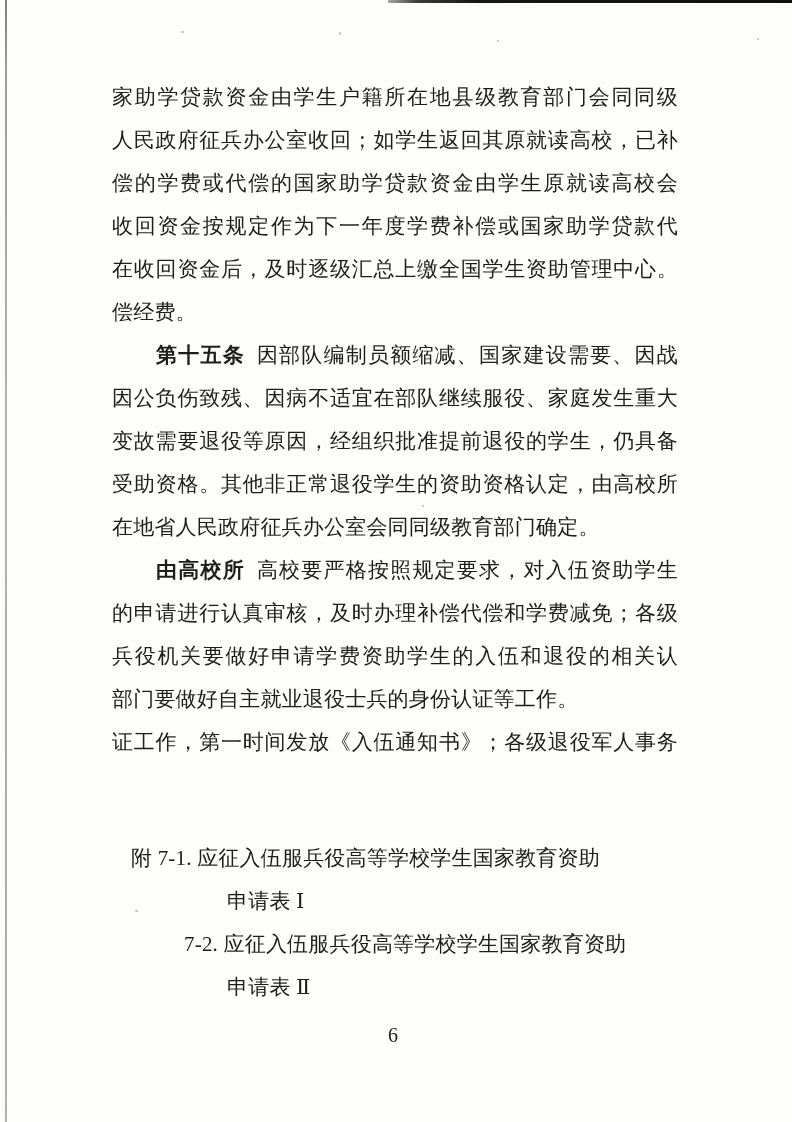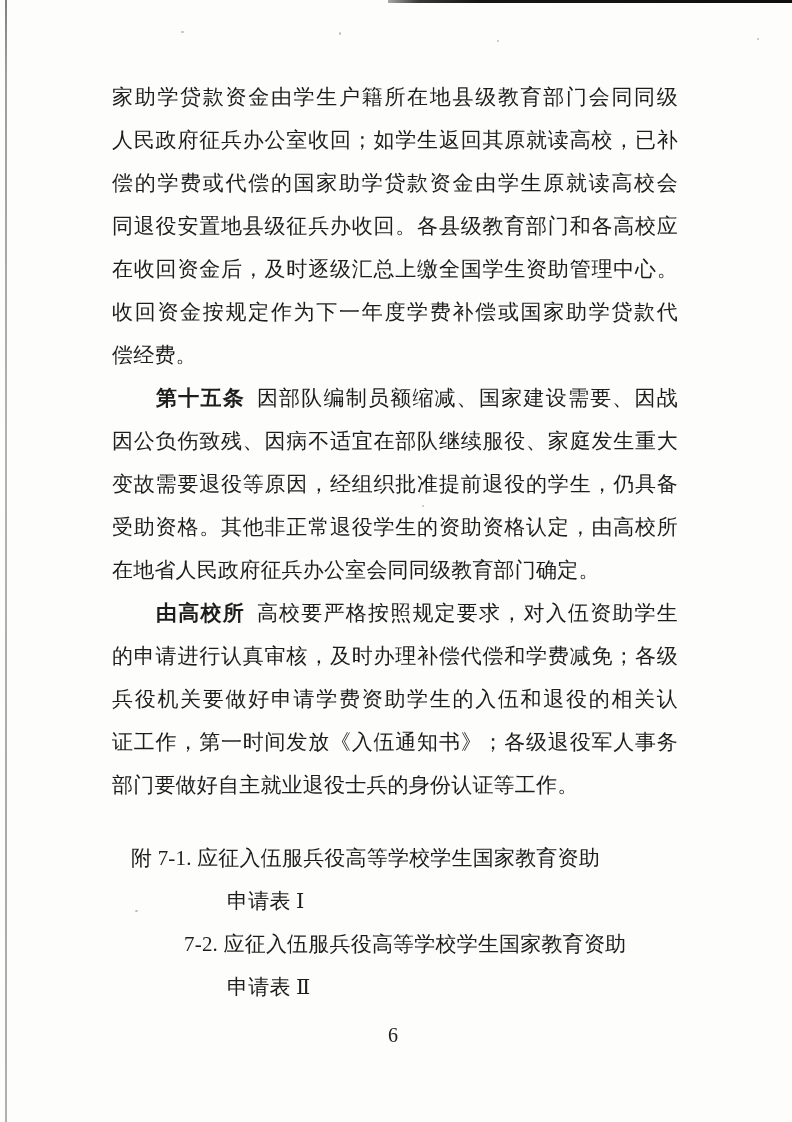--- a/index.html
+++ b/index.html
@@ -54,34 +54,33 @@
   <div class="speck" style="left:497px; top:40px; width:2px; height:2px;"></div>
   <div class="speck" style="left:422px; top:505px; width:2px; height:2px;"></div>
   <div class="speck" style="left:135px; top:910px; width:3px; height:2px;"></div>
   <div class="speck" style="left:757px; top:38px; width:2px; height:2px;"></div>
 
   <main class="bodycol">
 
   <div class="line j"><span>家助学贷款资金由学生户籍所在地县级教育部门会同同级</span></div>
       <div class="line j"><span>人民政府征兵办公室收回；如学生返回其原就读高校，已补</span></div>
       <div class="line j"><span>偿的学费或代偿的国家助学贷款资金由学生原就读高校会</span></div>
-      <div class="line j"><span>同退役安置地县级征兵办收回。各县级教育部门和各高校应</span></div>
+      <div class="line j"><span>收回资金按规定作为下一年度学费补偿或国家助学贷款代</span></div>
       <div class="line j"><span>在收回资金后，及时逐级汇总上缴全国学生资助管理中心。</span></div>
-      <div class="line j"><span>收回资金按规定作为下一年度学费补偿或国家助学贷款代</span></div>
       <div class="line"><span>偿经费。</span></div>
       <div class="line j indent"><span class="lead">第十五条</span><span>因部队编制员额缩减、国家建设需要、因战</span></div>
       <div class="line j"><span>因公负伤致残、因病不适宜在部队继续服役、家庭发生重大</span></div>
       <div class="line j"><span>变故需要退役等原因，经组织批准提前退役的学生，仍具备</span></div>
       <div class="line j"><span>受助资格。其他非正常退役学生的资助资格认定，由高校所</span></div>
       <div class="line"><span>在地省人民政府征兵办公室会同同级教育部门确定。</span></div>
       <div class="line j indent"><span class="lead">由高校所</span><span>高校要严格按照规定要求，对入伍资助学生</span></div>
       <div class="line j"><span>的申请进行认真审核，及时办理补偿代偿和学费减免；各级</span></div>
       <div class="line j"><span>兵役机关要做好申请学费资助学生的入伍和退役的相关认</span></div>
+      <div class="line"><span>部门要做好自主就业退役士兵的身份认证等工作。</span></div>
       <div class="line j"><span>证工作，第一时间发放《入伍通知书》；各级退役军人事务</span></div>
-      <div class="line"><span>部门要做好自主就业退役士兵的身份认证等工作。</span></div>
     </main>
 
   <section class="attachments">
 
   <div class="line att-first"><span>附 7-1. 应征入伍服兵役高等学校学生国家教育资助</span></div>
       <div class="line att-sub"><span>申请表 Ⅰ</span></div>
       <div class="line att-second"><span>7-2. 应征入伍服兵役高等学校学生国家教育资助</span></div>
       <div class="line att-sub"><span>申请表 Ⅱ</span></div>
     </section>
 

